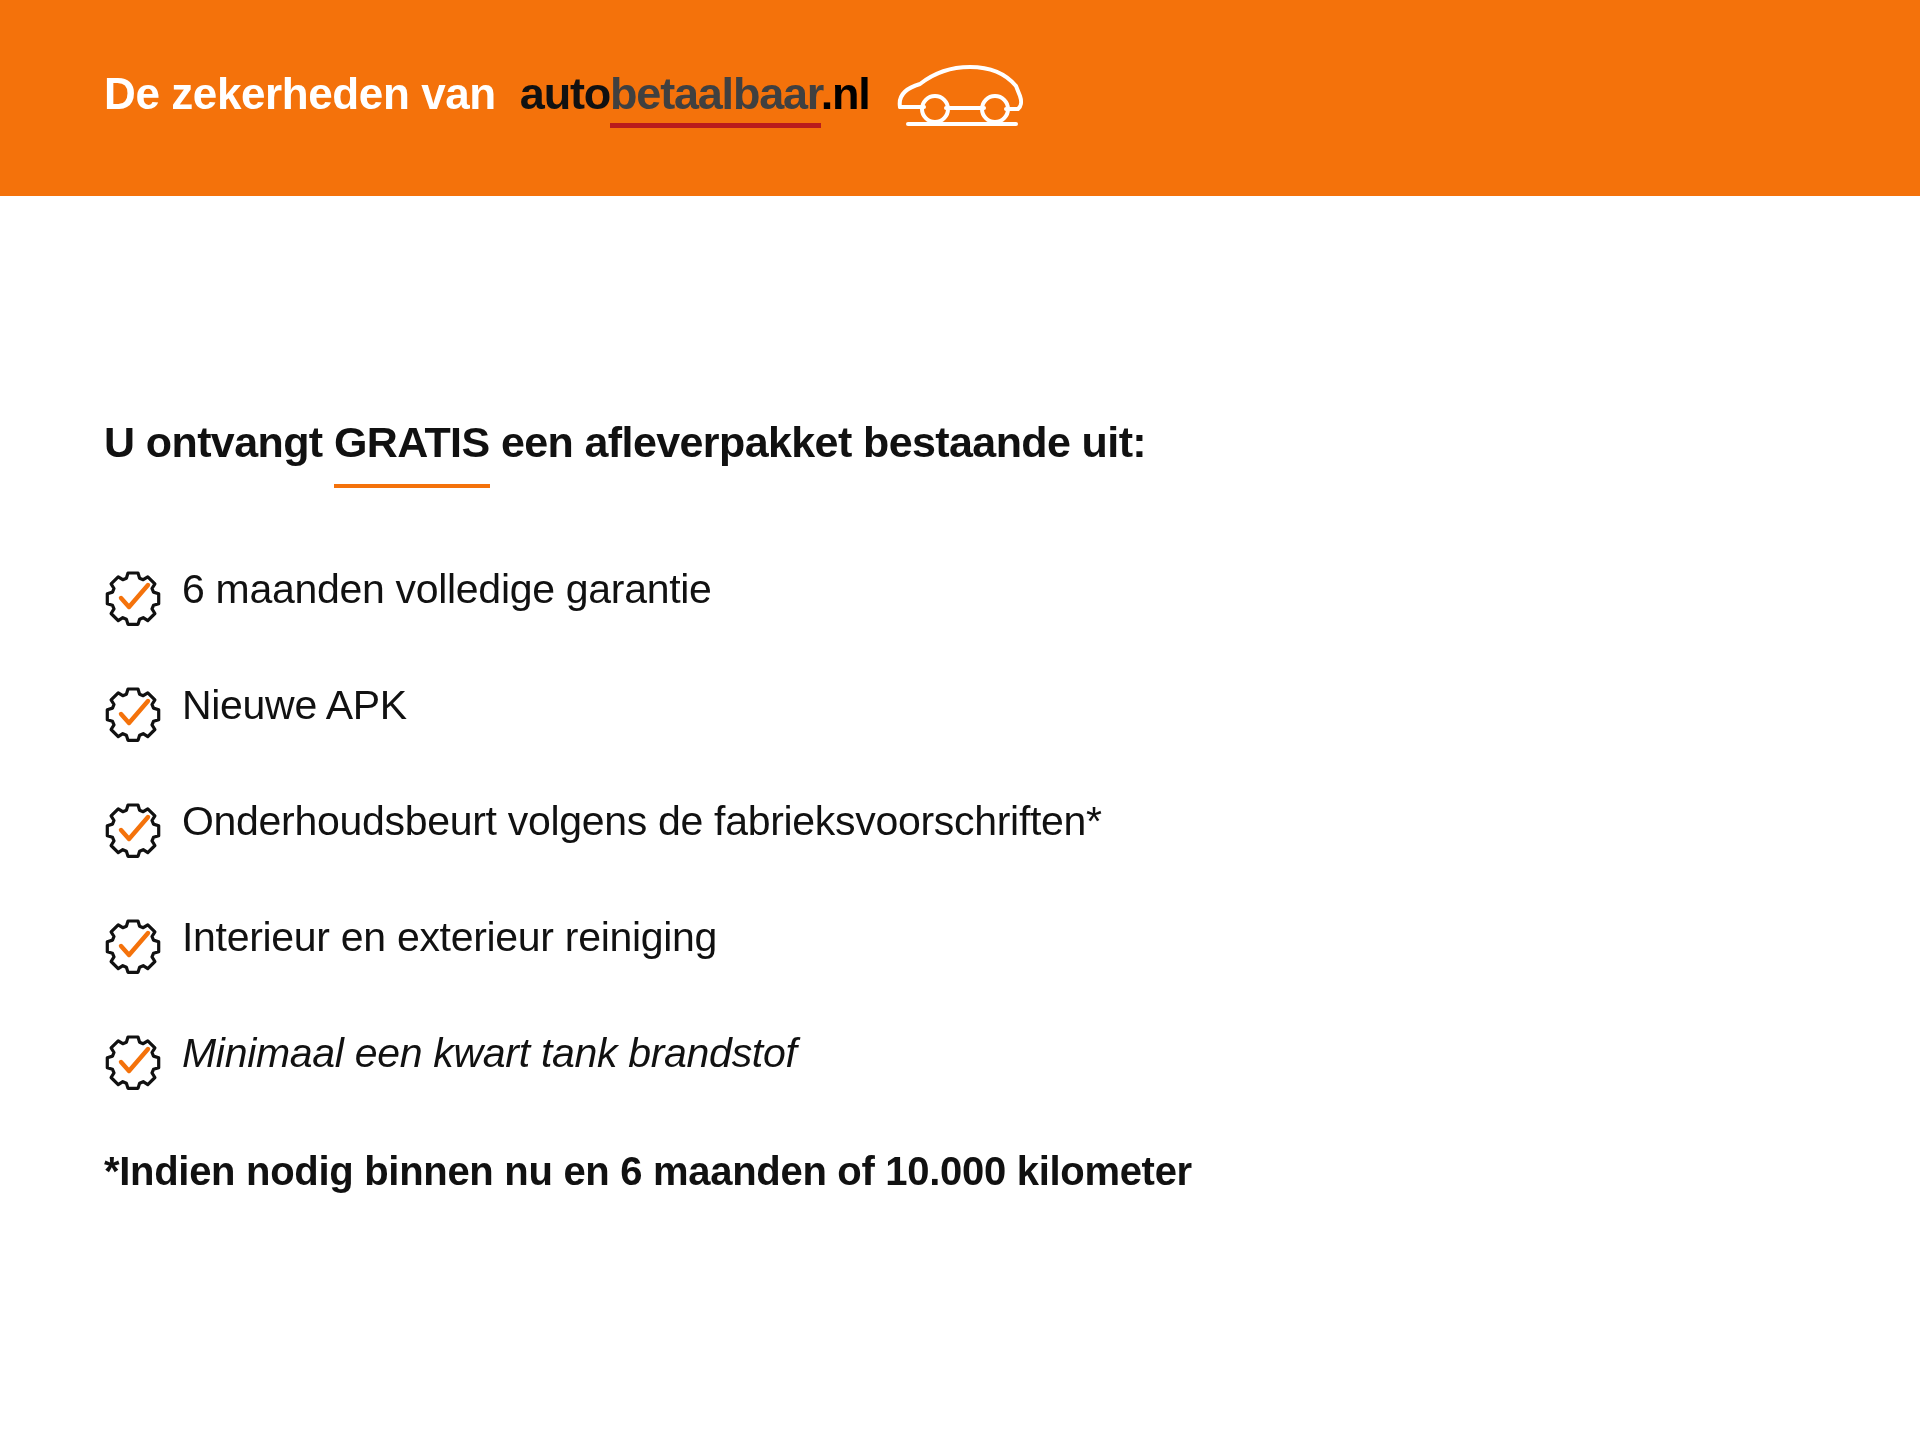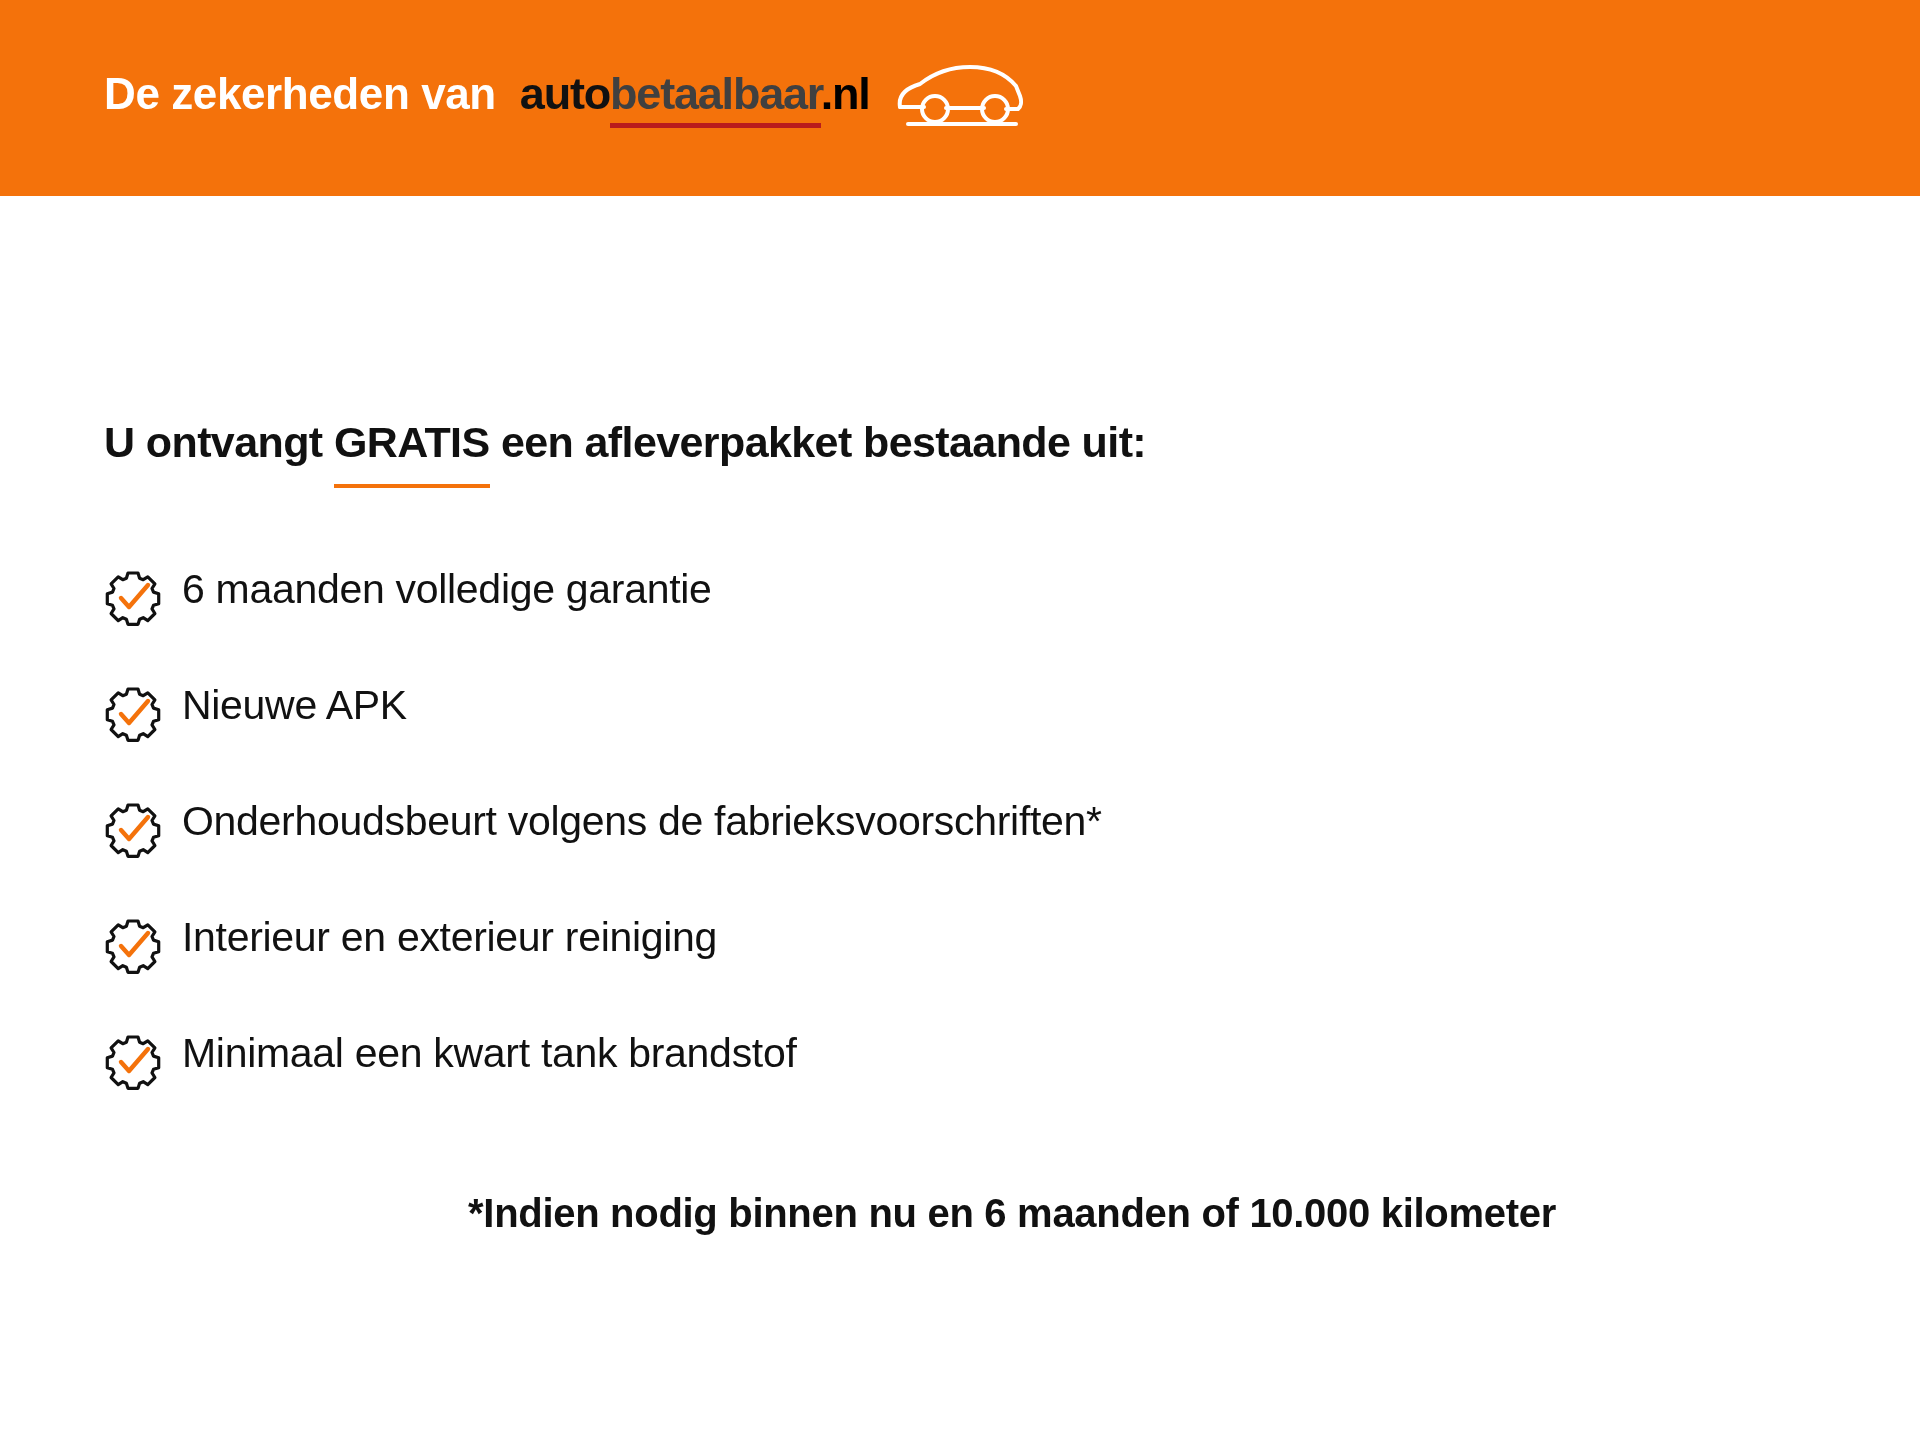--- a/index.html
+++ b/index.html
@@ -86,45 +86,44 @@
   .list {
     margin-top: 102px;
     margin-left: 104px;
   }
   .list-item {
     display: flex;
     align-items: flex-start;
     height: 60px;
     margin-bottom: 56px;
   }
-  .list-item:last-child { margin-bottom: 16px; }
+  .list-item:last-child { margin-bottom: 16px; font-style: italic; }
   .gear-icon {
     width: 58px;
     height: 58px;
     flex: 0 0 58px;
     position: relative;
     margin-right: 20px;
   }
   .item-text {
     font-size: 41px;
     color: #111111;
     letter-spacing: -0.3px;
     white-space: nowrap;
     line-height: 1;
   }
 
   .footnote {
     margin-left: 104px;
-    margin-top: 98px;
+    margin-top: 56px;
     font-size: 40px;
     font-weight: bold;
     color: #111111;
     letter-spacing: -0.3px;
     white-space: nowrap;
-    text-align: center;
   }
 </style>
 </head>
 <body>
 
 <div class="page">
 
   <div class="header">
     <div class="header-inner">
       <div class="header-title">De zekerheden van</div>

